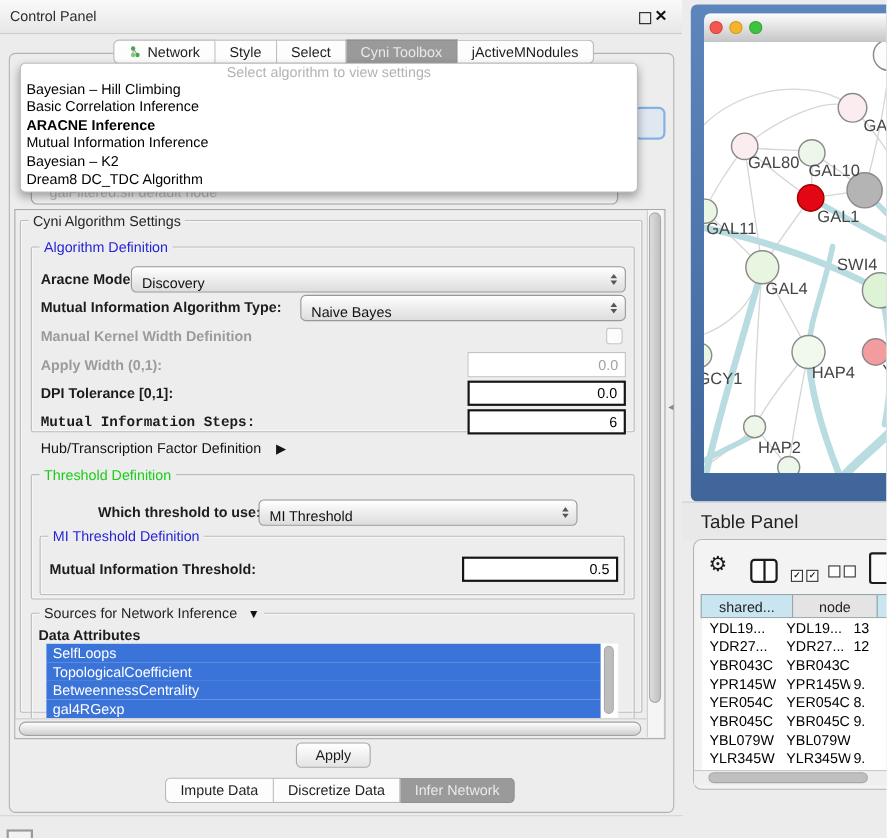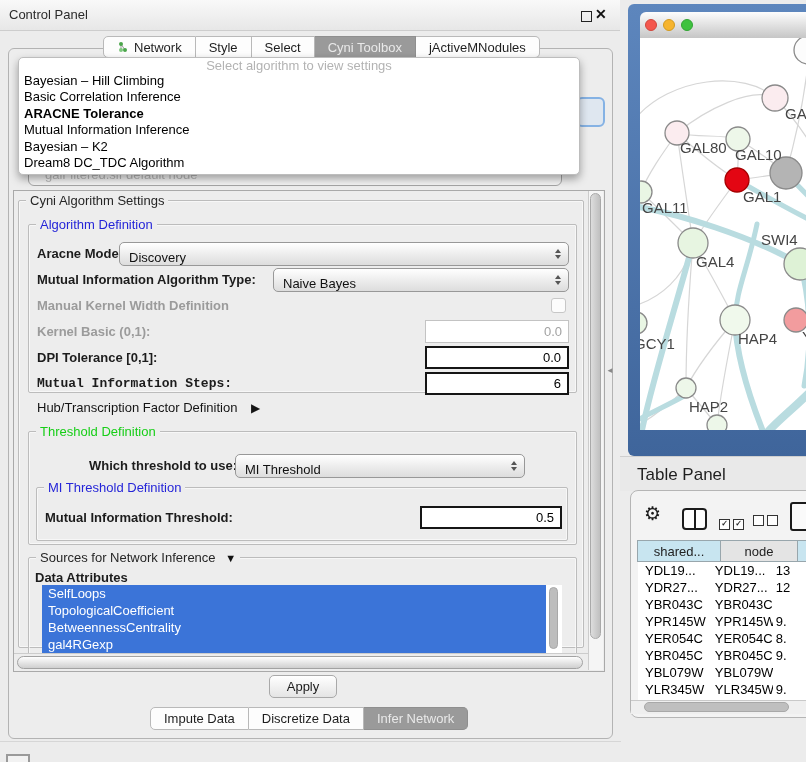--- a/index.html
+++ b/index.html
@@ -121,21 +121,21 @@
   <div class="abs" id="net-combo-fragment"></div>
   <div class="abs" id="network-selector">
     <span>galFiltered.sif default node</span>
   </div>
 
   <div class="abs" id="algo-popup">
     <div id="popup-prompt">Select algorithm to view settings</div>
     <div id="popup-items">
         <div class="popup-item">Bayesian – Hill Climbing</div>
         <div class="popup-item">Basic Correlation Inference</div>
-        <div class="popup-item bold">ARACNE Tolerance</div>
+        <div class="popup-item bold">ARACNE Inference</div>
         <div class="popup-item">Mutual Information Inference</div>
         <div class="popup-item">Bayesian – K2</div>
         <div class="popup-item">Dream8 DC_TDC Algorithm</div>
       </div>
   </div>
 
   <div class="abs" id="settings-pane">
 
     <div class="group" id="grp-main" style="left:4px;top:9px;width:564px;height:446px;">
       <span class="grp-title t-black">Cyni Algorithm Settings</span>
@@ -159,21 +159,21 @@
       <span>Naive Bayes</span>
       <span class="arr">
           <i class="up"></i>
           <i class="dn"></i>
         </span>
     </div>
 
     <span class="flabel dis" style="left:23px;top:106px;">Manual Kernel Width Definition</span>
     <span class="checkbox" style="left:537px;top:107px;width:15px;height:15px;"></span>
 
-    <span class="flabel dis" style="left:23px;top:132px;">Kernel Basic (0,1):</span>
+    <span class="flabel dis" style="left:23px;top:132px;">Apply Width (0,1):</span>
     <div class="field dis" style="left:411px;top:129px;width:144px;height:23px;">
       <span>0.0</span>
     </div>
 
     <span class="flabel" style="left:23px;top:158px;">DPI Tolerance [0,1]:</span>
     <div class="field strong" style="left:411px;top:155px;width:144px;height:23px;">
       <span>0.0</span>
     </div>
 
     <span class="flabel" style="left:23px;top:184px;font-family:Liberation Mono, monospace;">Mutual Information Steps:</span>

